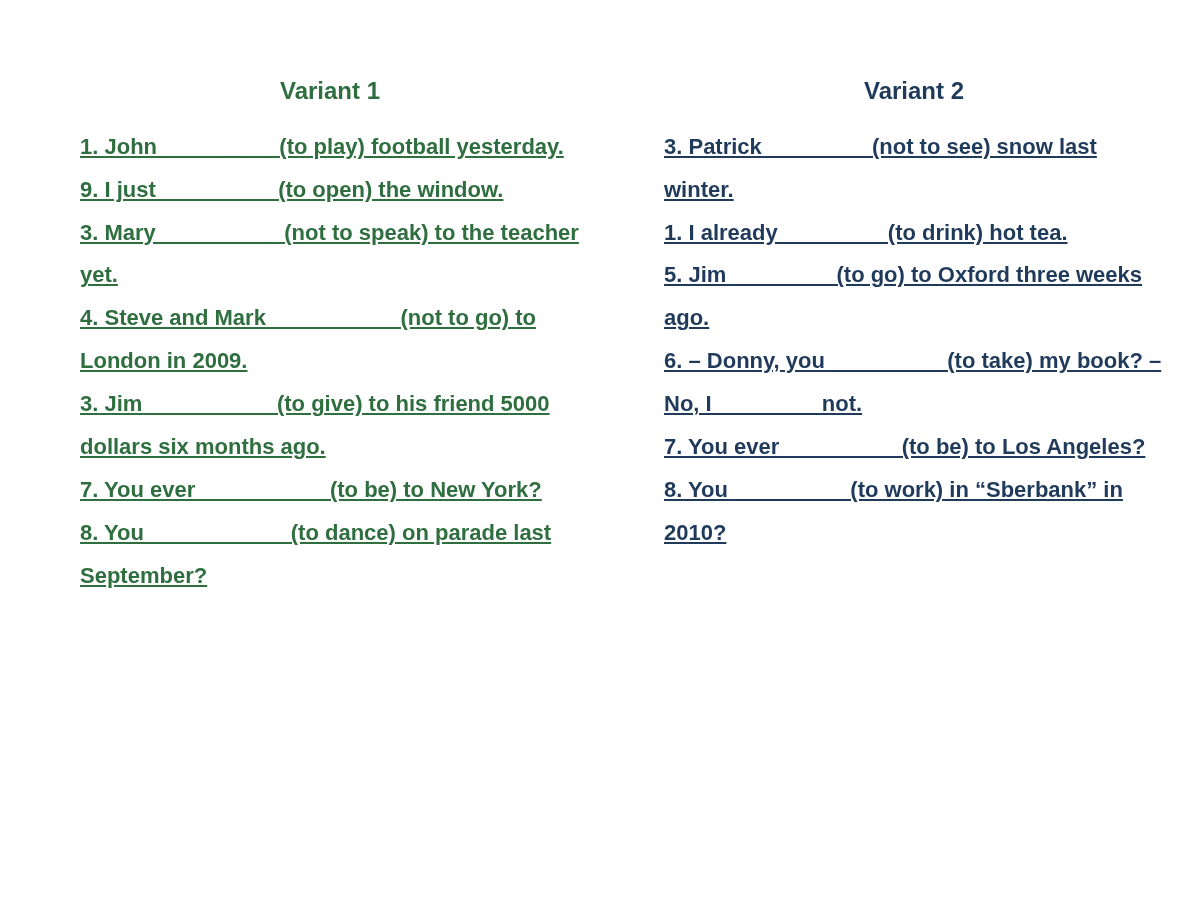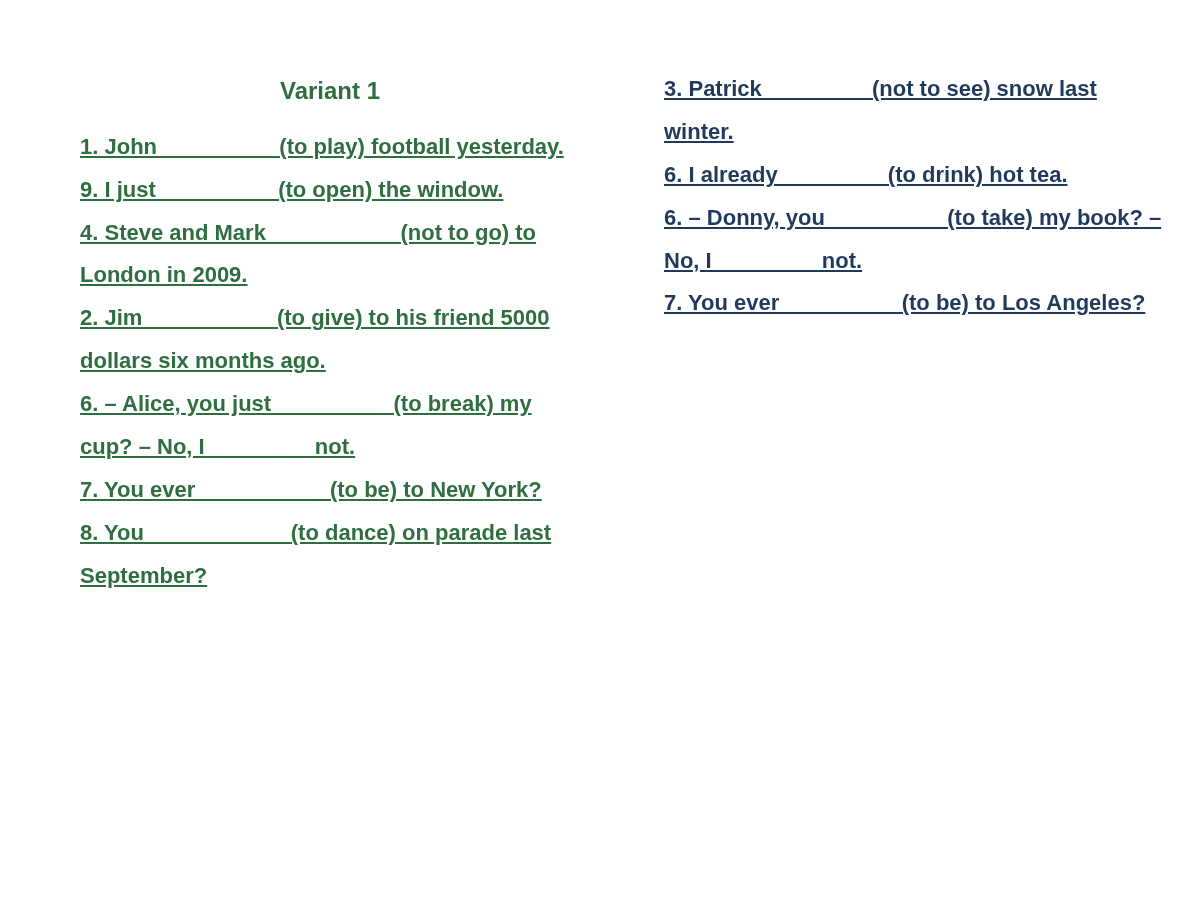--- a/index.html
+++ b/index.html
@@ -29,28 +29,31 @@
     .items p { margin: 0; text-decoration: underline; }
   </style>
 </head>
 <body>
 
 <div class="column col1">
   <div class="title">Variant 1</div>
   <div class="items">
     <p>1. John _________ (to play) football yesterday.</p>
     <p>9. I just _________ (to open) the window.</p>
+    <p>3. Mary __________(not to speak) to the teacher yet.</p>
     <p>4. Steve and Mark __________ (not to go) to London in 2009.</p>
-    <p>2. Jim __________ (to give) to his friend 5000 dollars six months ago.</p>
-    <p>6. – Alice, you just _________ (to break) my cup? – No, I ________ not.</p>
+    <p>3. Jim __________ (to give) to his friend 5000 dollars six months ago.</p>
     <p>7. You ever __________ (to be) to New York?</p>
     <p>8. You ___________ (to dance) on parade last September?</p>
   </div>
 </div>
 
 <div class="column col2">
+  <div class="title">Variant 2</div>
   <div class="items">
     <p>3. Patrick ________ (not to see) snow last winter.</p>
-    <p>6. I already ________ (to drink) hot tea.</p>
+    <p>1. I already ________ (to drink) hot tea.</p>
+    <p>5. Jim ________ (to go) to Oxford three weeks ago.</p>
     <p>6. – Donny, you _________ (to take) my book? – No, I ________ not.</p>
     <p>7. You ever _________ (to be) to Los Angeles?</p>
+    <p>8. You _________ (to work) in “Sberbank” in 2010?</p>
   </div>
 </div>
 
 </body></html>

